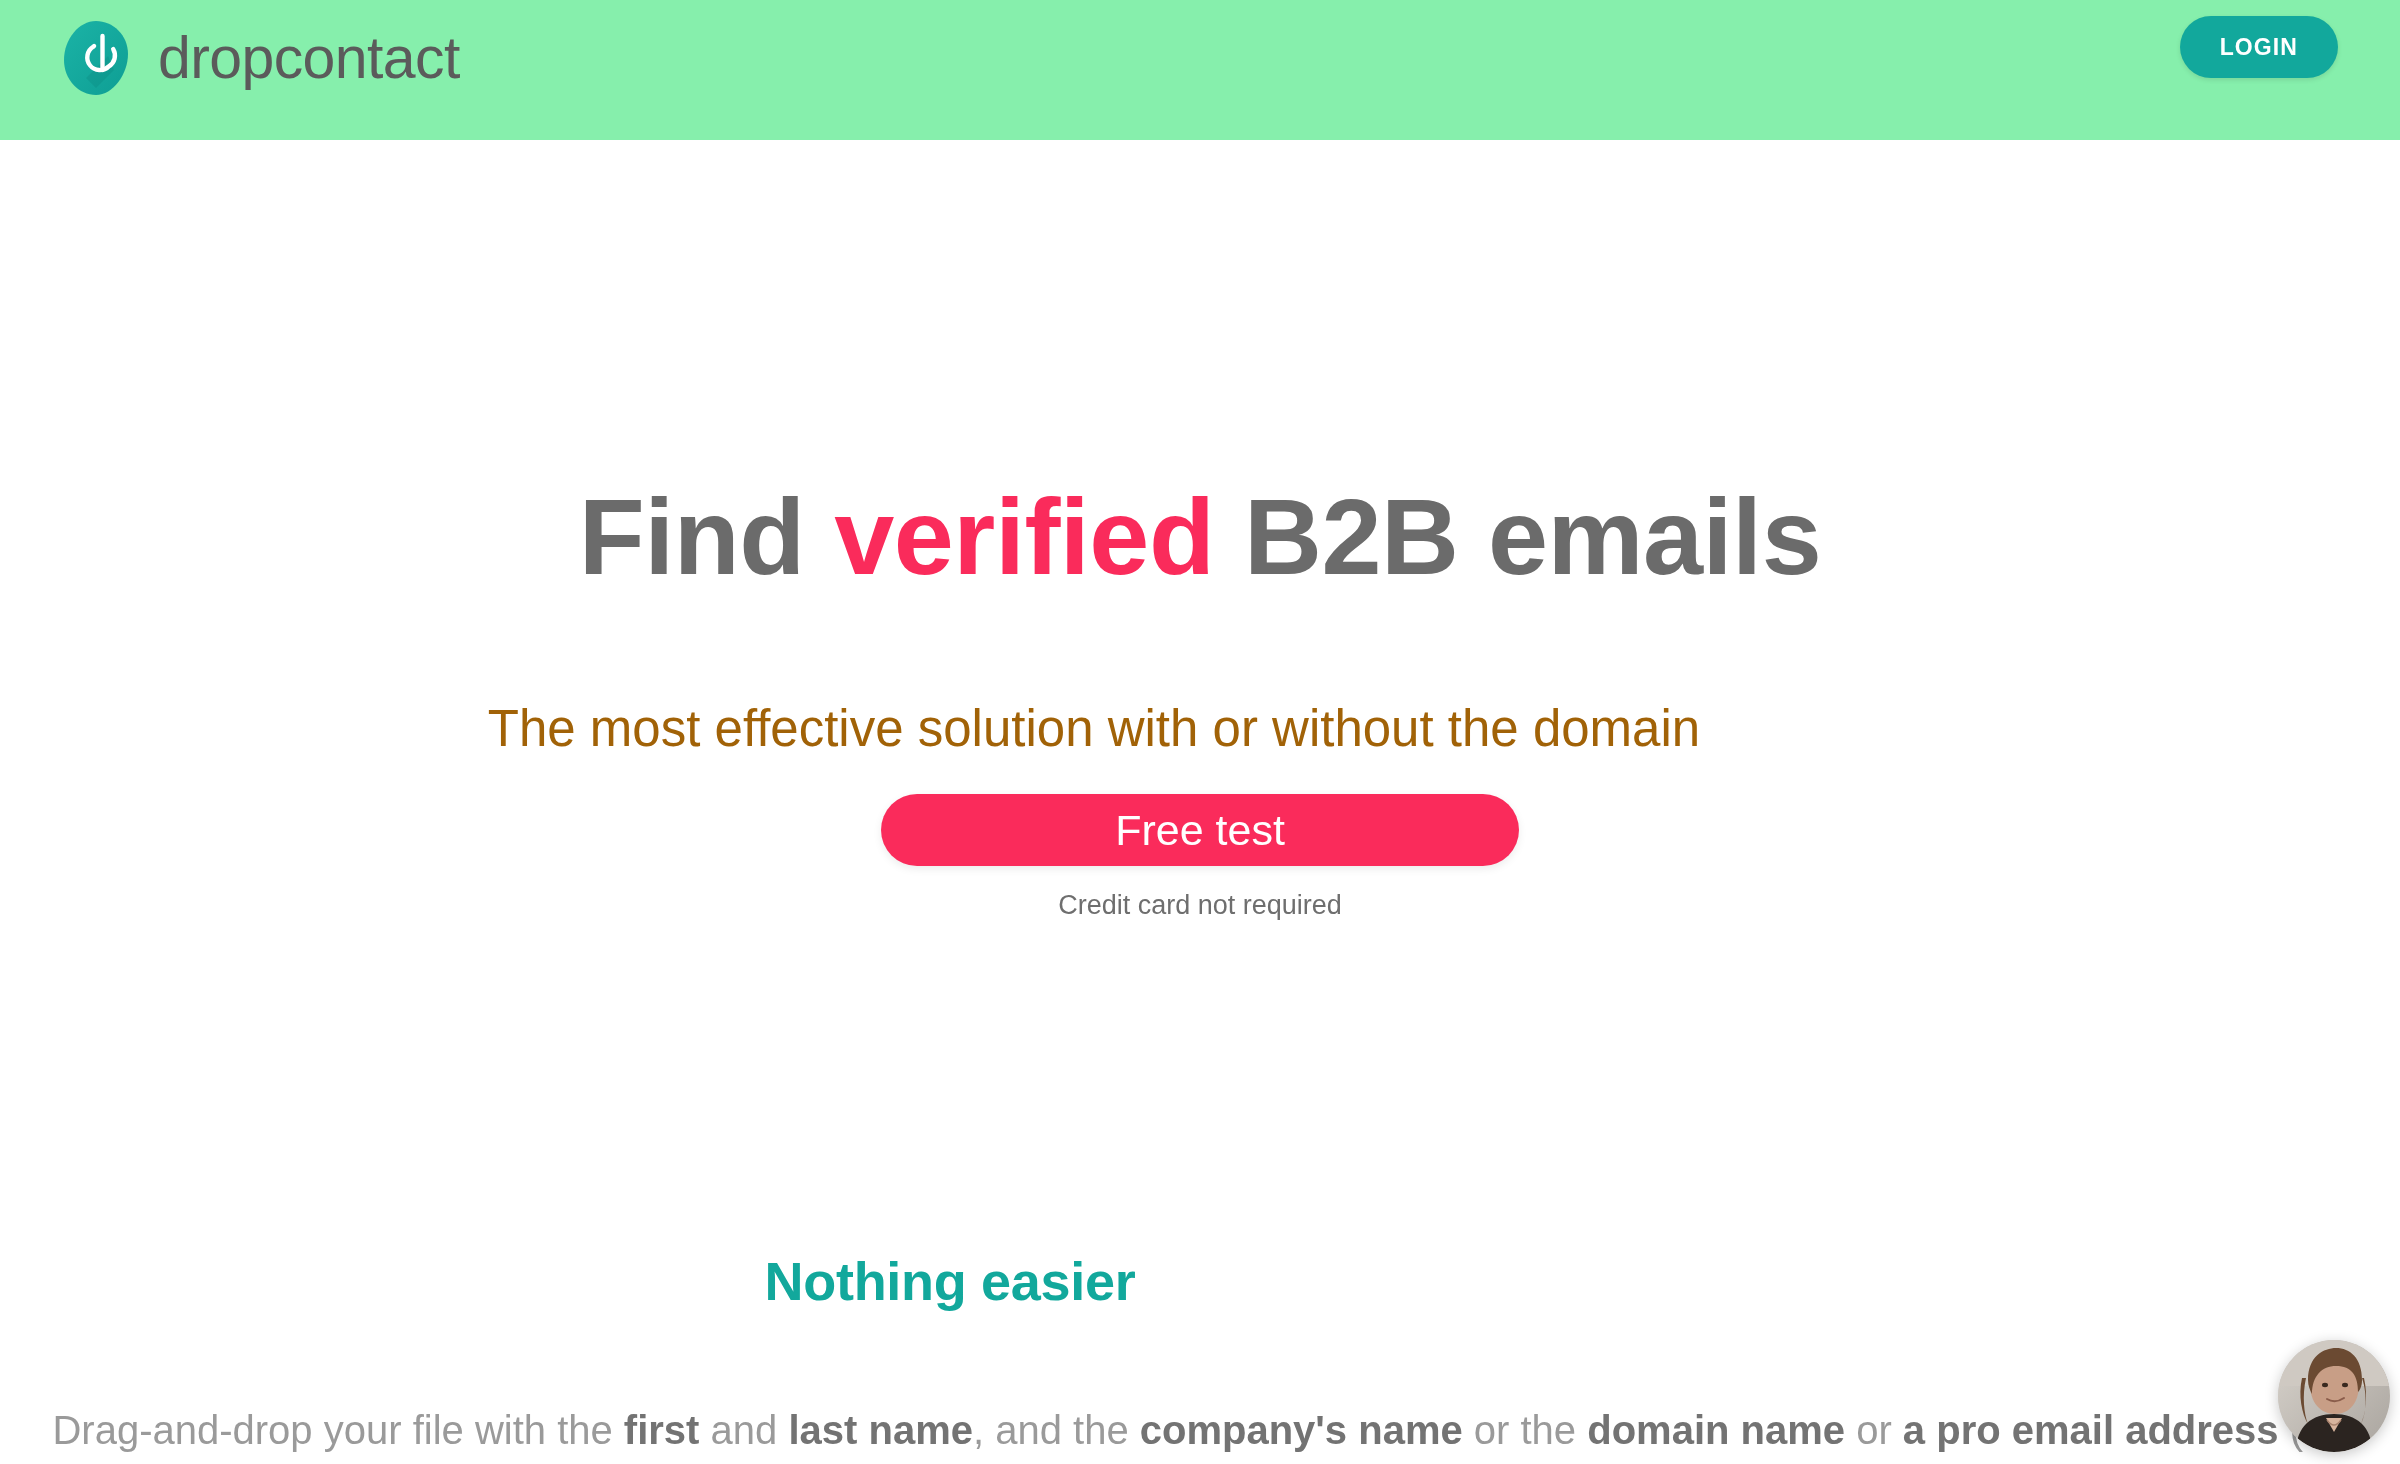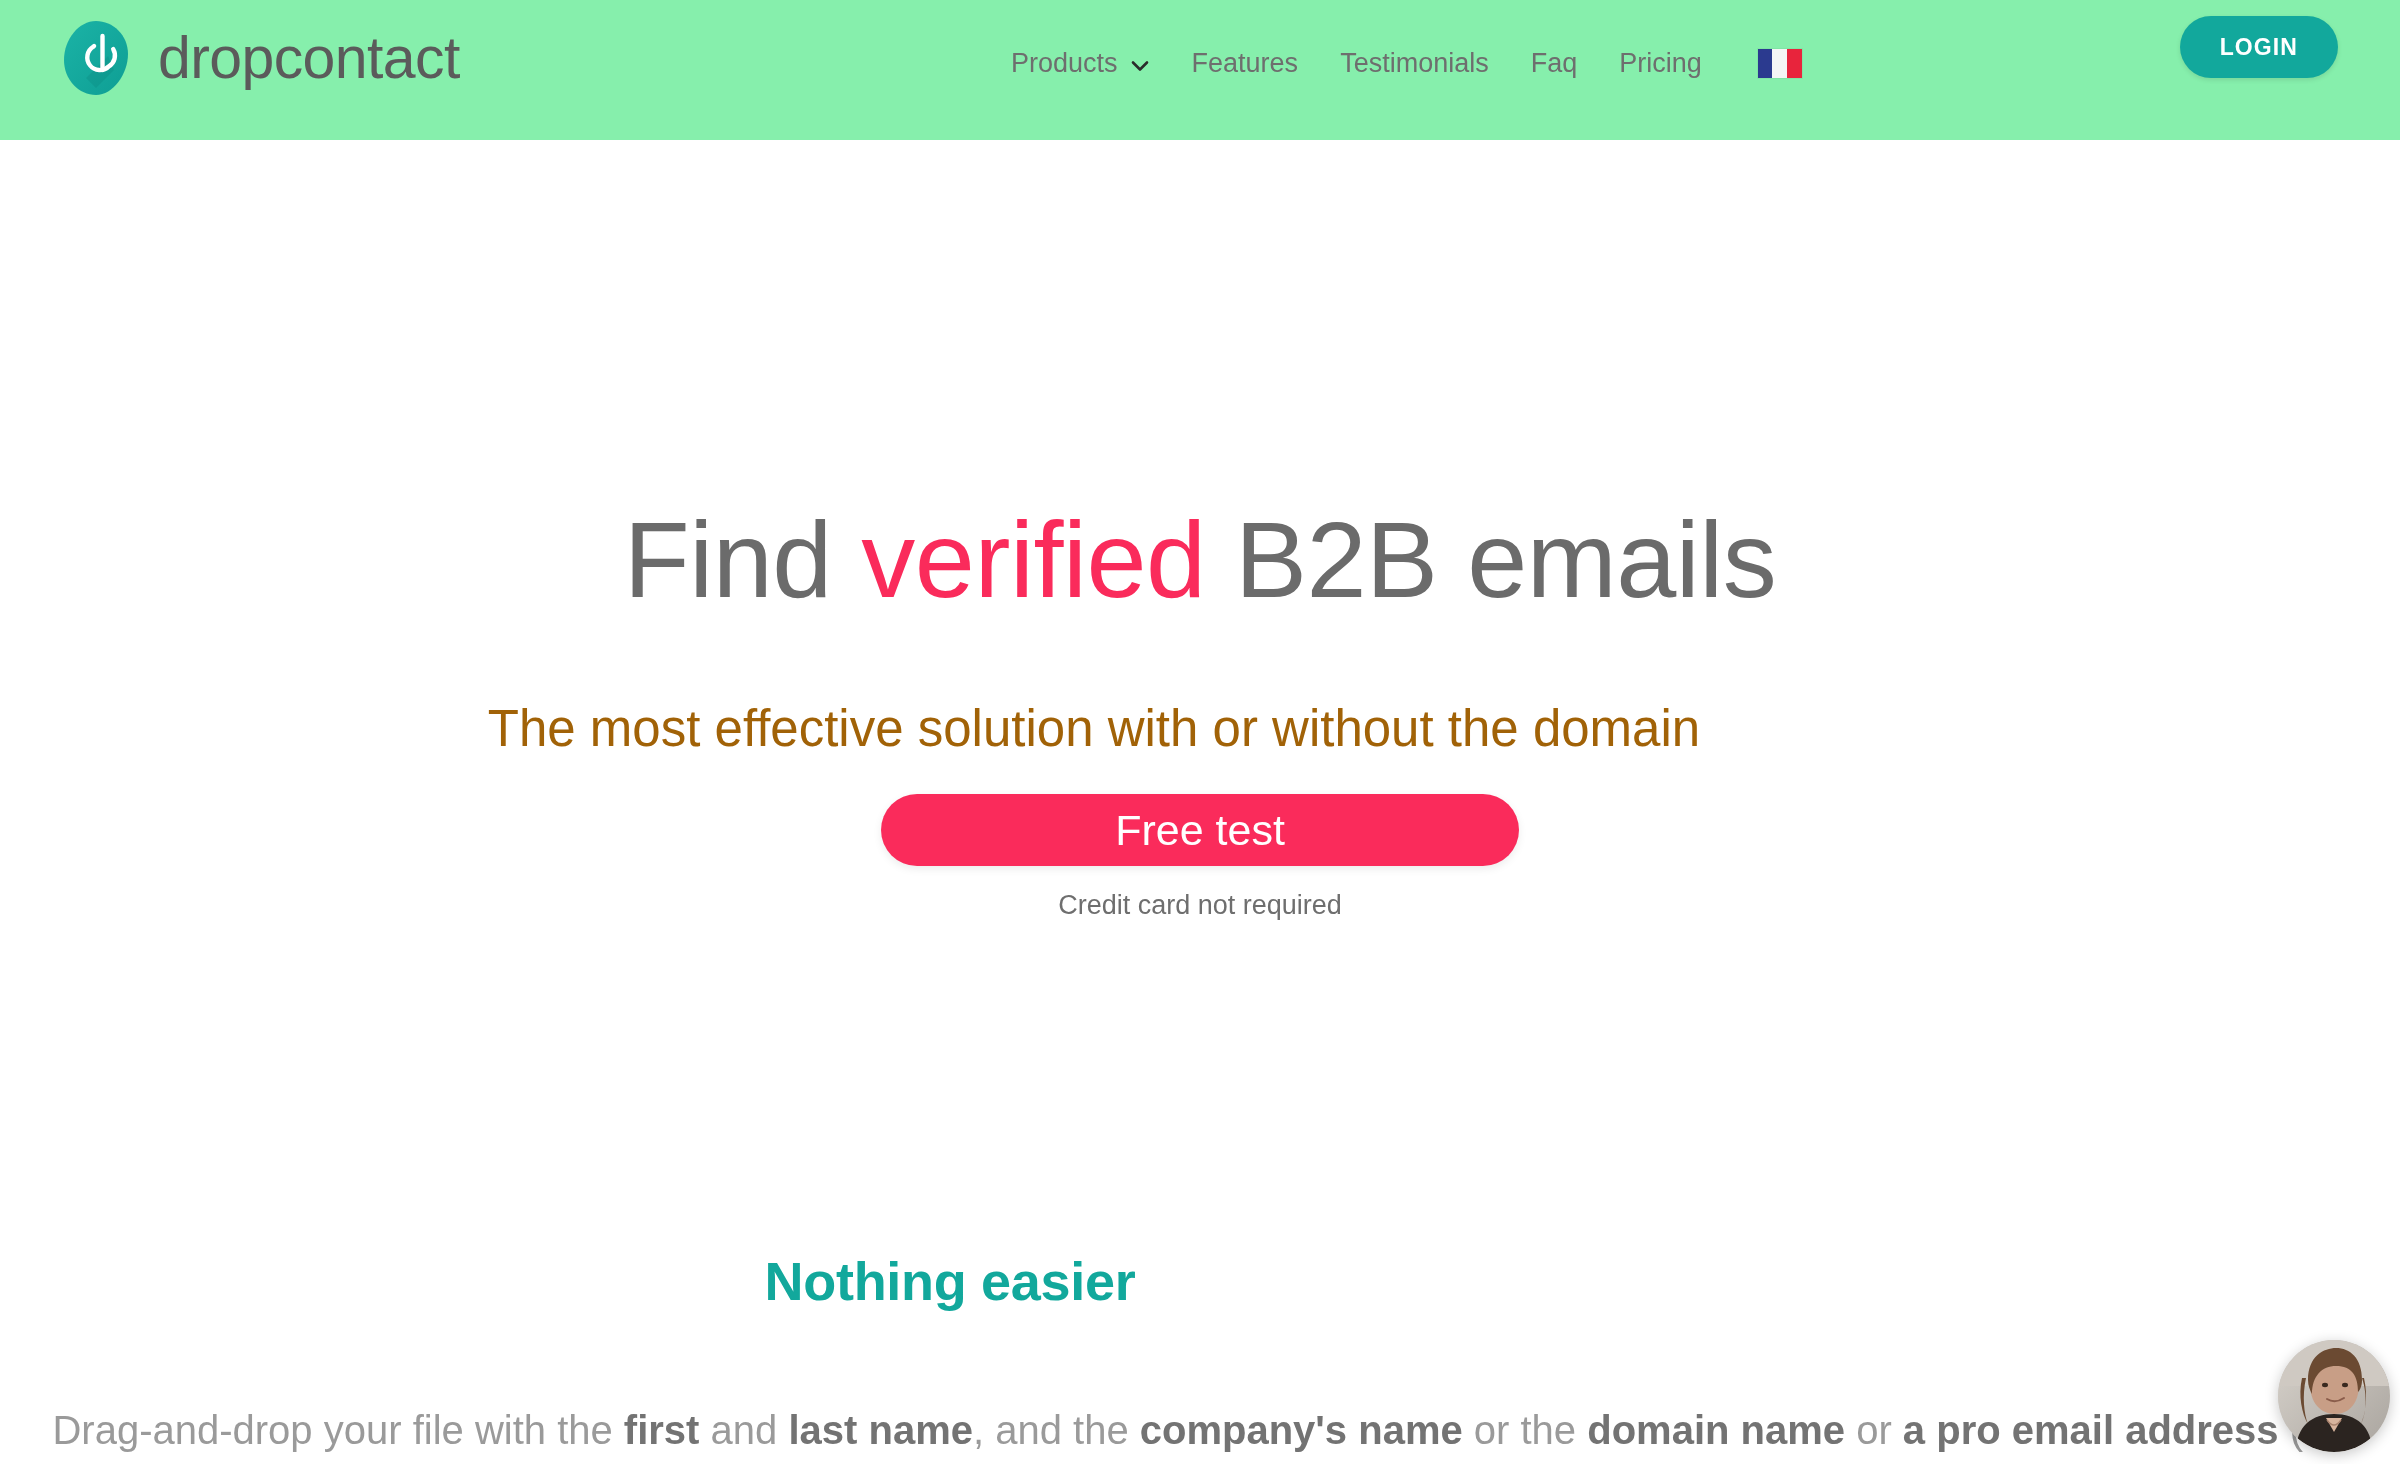--- a/index.html
+++ b/index.html
@@ -121,25 +121,25 @@
   
   .hero {
     position: absolute;
     top: 0; left: 0;
     width: 2400px;
     text-align: center;
   }
 
   .hero-title {
     position: absolute;
-    top: 500px;
+    top: 477px;
     left: 0;
     width: 2400px;
     font-size: 108px;
-    font-weight: 400;
+    font-weight: 700;
     color: #6b6b6b;
     line-height: 1.12;
     letter-spacing: -0.5px;
   }
   .hero-title .accent { color: #FA2B5B; }
 
   .hero-sub {
     position: absolute;
     top: 698px;
     left: 0;
@@ -238,54 +238,20 @@
         </defs>
         <path d="M40 3 C57 3 72 17 72 36 C72 56 57 77 40 77 C23 77 8 62 8 42 C8 21 23 3 40 3 Z" fill="url(#tealgrad)"></path>
         <path d="M30 60 L52 38 L58 52 L40 70 Z" fill="#0B8A81" opacity="0.35"></path>
         <path d="M46.5 18 L46.5 52" stroke="#ffffff" stroke-width="4.4" stroke-linecap="round" fill="none"></path>
         <path d="M46.5 30 A12.6 12.6 0 1 0 46.5 55 A12.6 12.6 0 1 0 46.5 30" stroke="#ffffff" stroke-width="4.4" fill="none" stroke-linecap="round" stroke-dasharray="62 22" transform="rotate(-38 40 42.5)"></path>
       </svg>
     </span>
     <span class="brand-name">dropcontact</span>
   </a>
 
-  <nav class="nav">
-
-    <a href="#" class="nav-item">
-      <span>Products</span>
-      <span class="chev">
-        <svg width="20" height="20" viewBox="0 0 20 20" xmlns="http://www.w3.org/2000/svg">
-          <path d="M3 6.5 L10 13.5 L17 6.5" stroke="#2b2b2b" stroke-width="2.6" fill="none" stroke-linecap="round" stroke-linejoin="round"></path>
-        </svg>
-      </span>
-    </a>
-
-    <a href="#" class="nav-item">
-      <span>Features</span>
-    </a>
-
-    <a href="#" class="nav-item">
-      <span>Testimonials</span>
-    </a>
-
-    <a href="#" class="nav-item">
-      <span>Faq</span>
-    </a>
-
-    <a href="#" class="nav-item">
-      <span>Pricing</span>
-    </a>
-
-    <span class="flag">
-      <i class="f-blue"></i>
-      <i class="f-white"></i>
-      <i class="f-red"></i>
-    </span>
-
-  </nav>
 
   <button class="login-btn">LOGIN</button>
 
 </header>
 
 <main class="hero">
 
   <h1 class="hero-title">
     <span>Find </span><span class="accent">verified</span><span> B2B emails</span>
   </h1>

